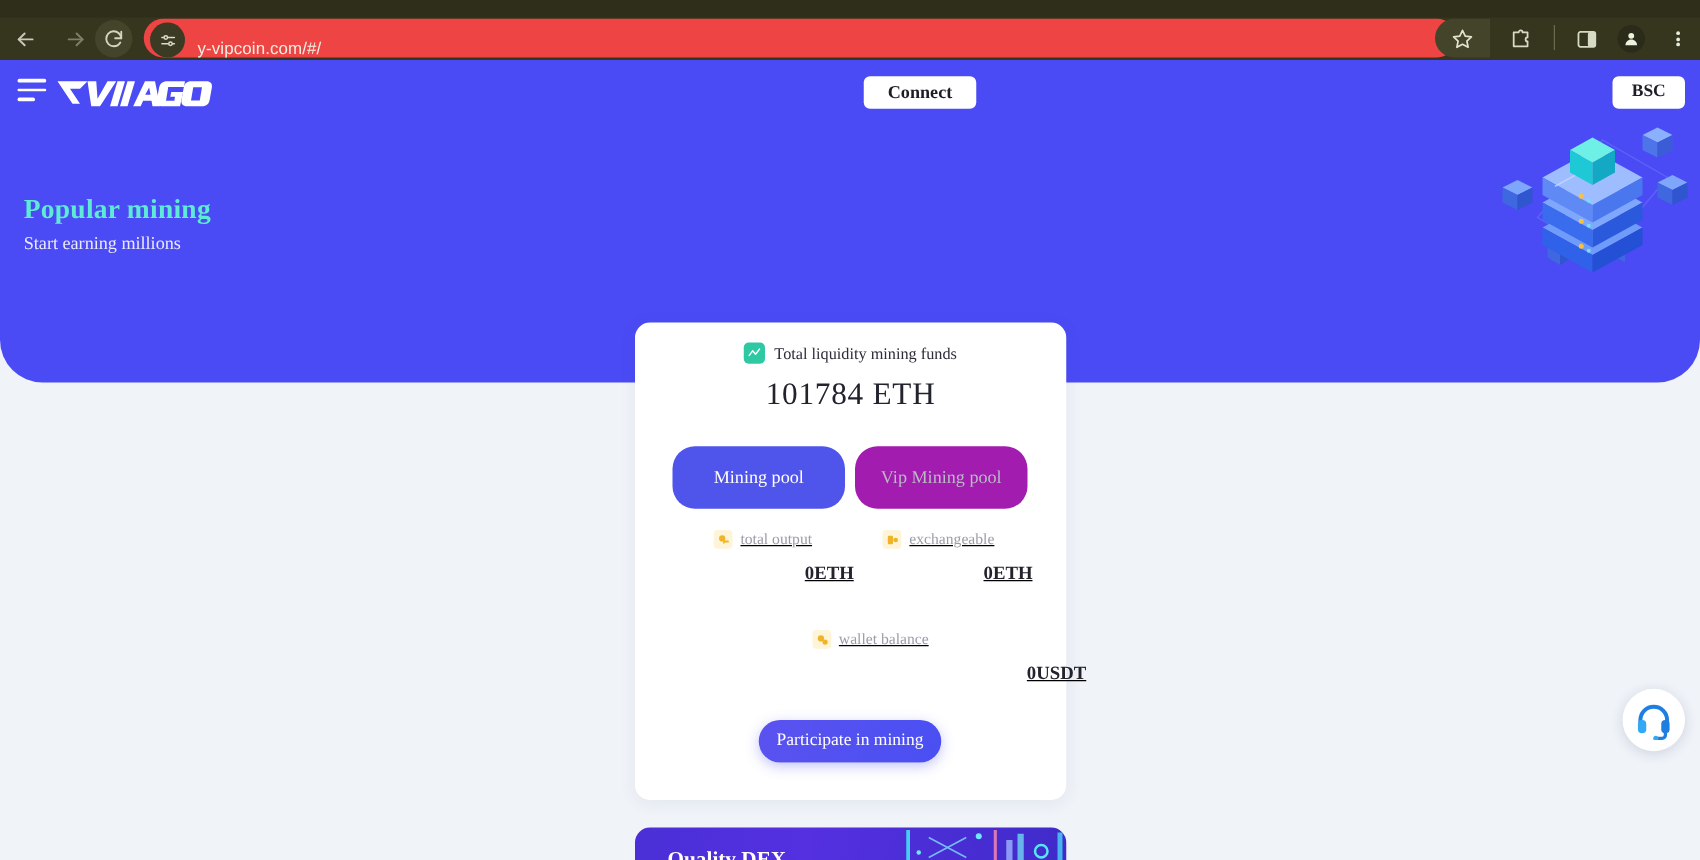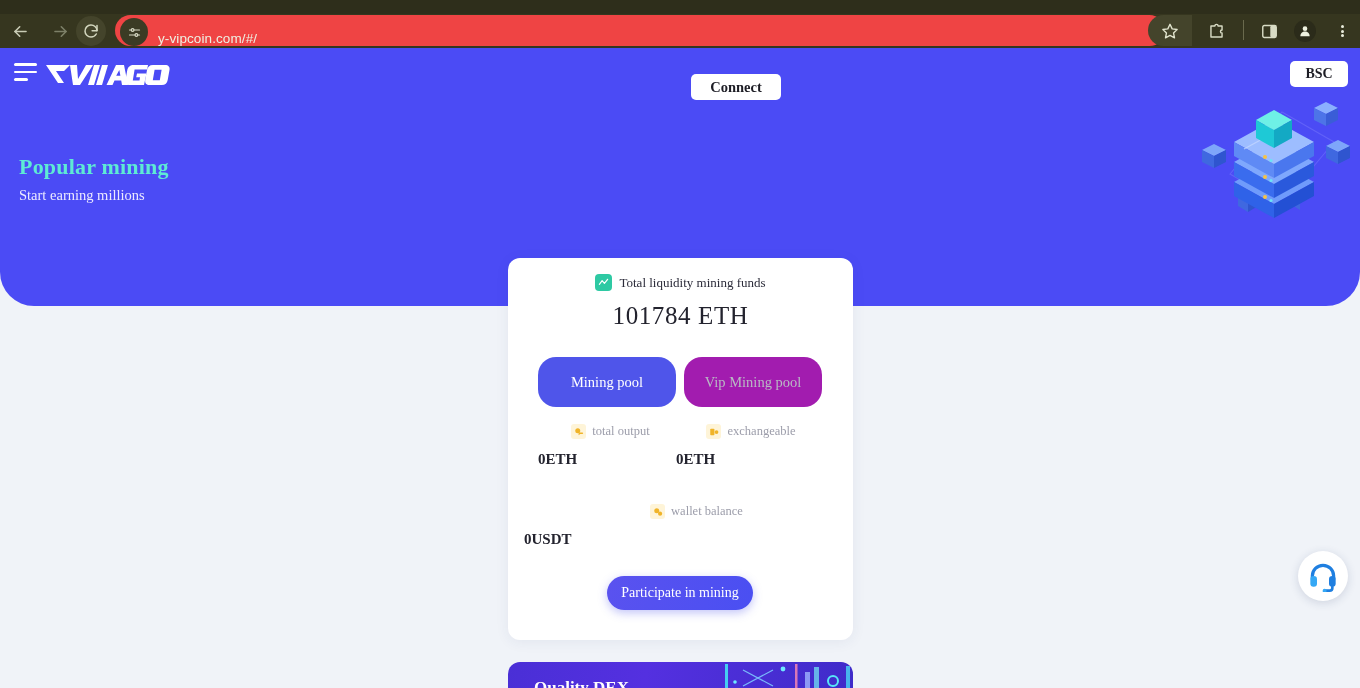--- a/index.html
+++ b/index.html
@@ -85,21 +85,21 @@
     margin-bottom:5px;
   }
   #hamburger-button span:nth-child(1){ width:23px; }
   #hamburger-button span:nth-child(2){ width:23px; }
   #hamburger-button span:nth-child(3){ width:14px; }
 
   #logo-wordmark {
     position:absolute; top:11px; left:44px; height:30px;
   }
   #connect-button {
-    position:absolute; top:26px; left:691px; width:90px; height:26px;
+    position:absolute; top:13px; left:691px; width:90px; height:26px;
     background:#fff; border-radius:5px; border:none;
     font-family:"Liberation Serif", serif;
     font-size:14.5px; font-weight:bold; color:#1d1d25;
     cursor:pointer;
   }
   #network-badge {
     position:absolute; top:13px; left:1290px; width:58px; height:26px;
     background:#fff; border-radius:5px;
     display:flex; align-items:center; justify-content:center;
     font-size:14px; font-weight:bold; color:#1d1d25; cursor:pointer;
@@ -150,21 +150,21 @@
     font-family:"Liberation Serif", serif; font-size:14.5px;
     cursor:pointer; white-space:nowrap;
   }
   #tab-mining-pool {
     width:138px; background:#4f55ea; color:#fff;
   }
   #tab-vip-mining-pool {
     width:138px; background:#a21caf; color:#b9bac4;
   }
 
-  .stat-block { position:absolute; text-align:left; }
+  .stat-block { position:absolute; text-align:right;text-decoration:underline; }
   .stat-head {
     display:flex; align-items:center; justify-content:center; gap:6px;
   }
   .stat-icon {
     width:15px; height:15px; border-radius:3px; background:#fef4d8;
     display:flex; align-items:center; justify-content:center;
     font-size:9px; line-height:1;
   }
   .stat-label { font-size:12.5px; color:#9c9daa; }
   .stat-value {

